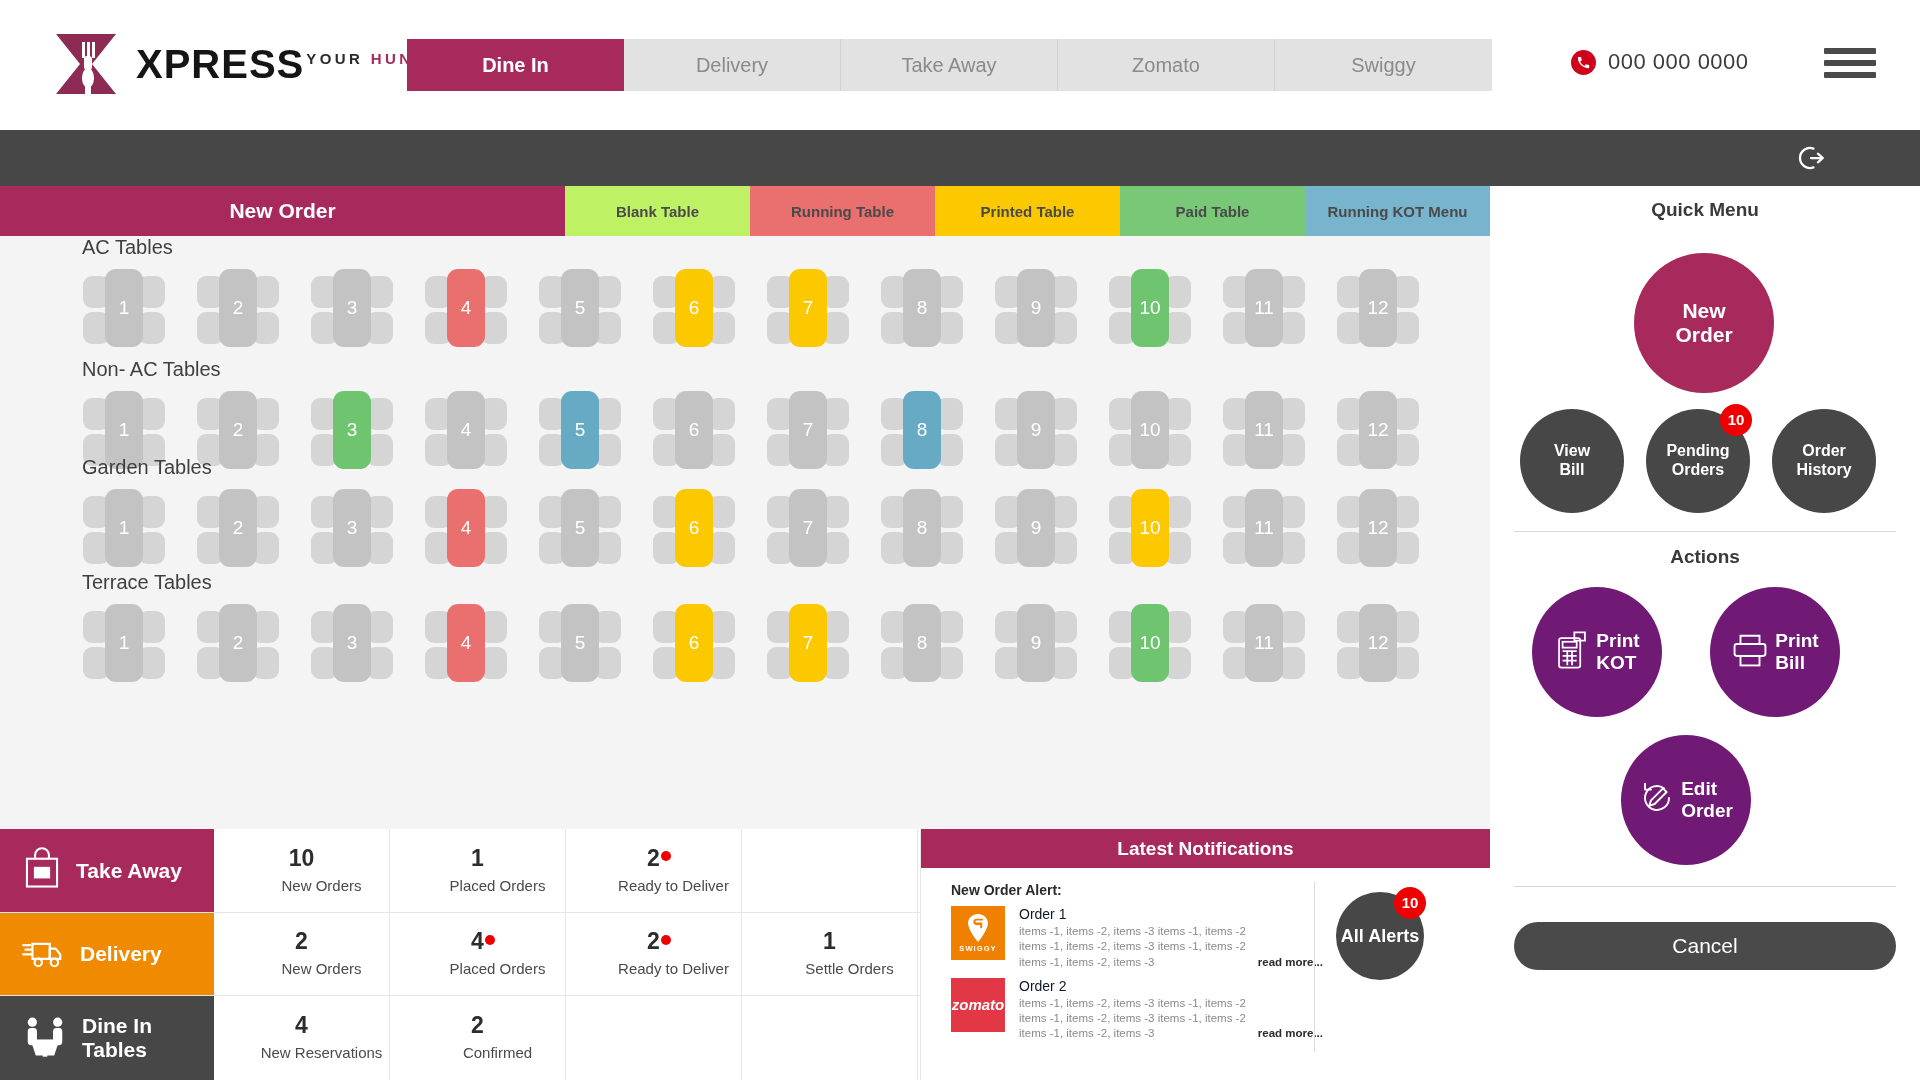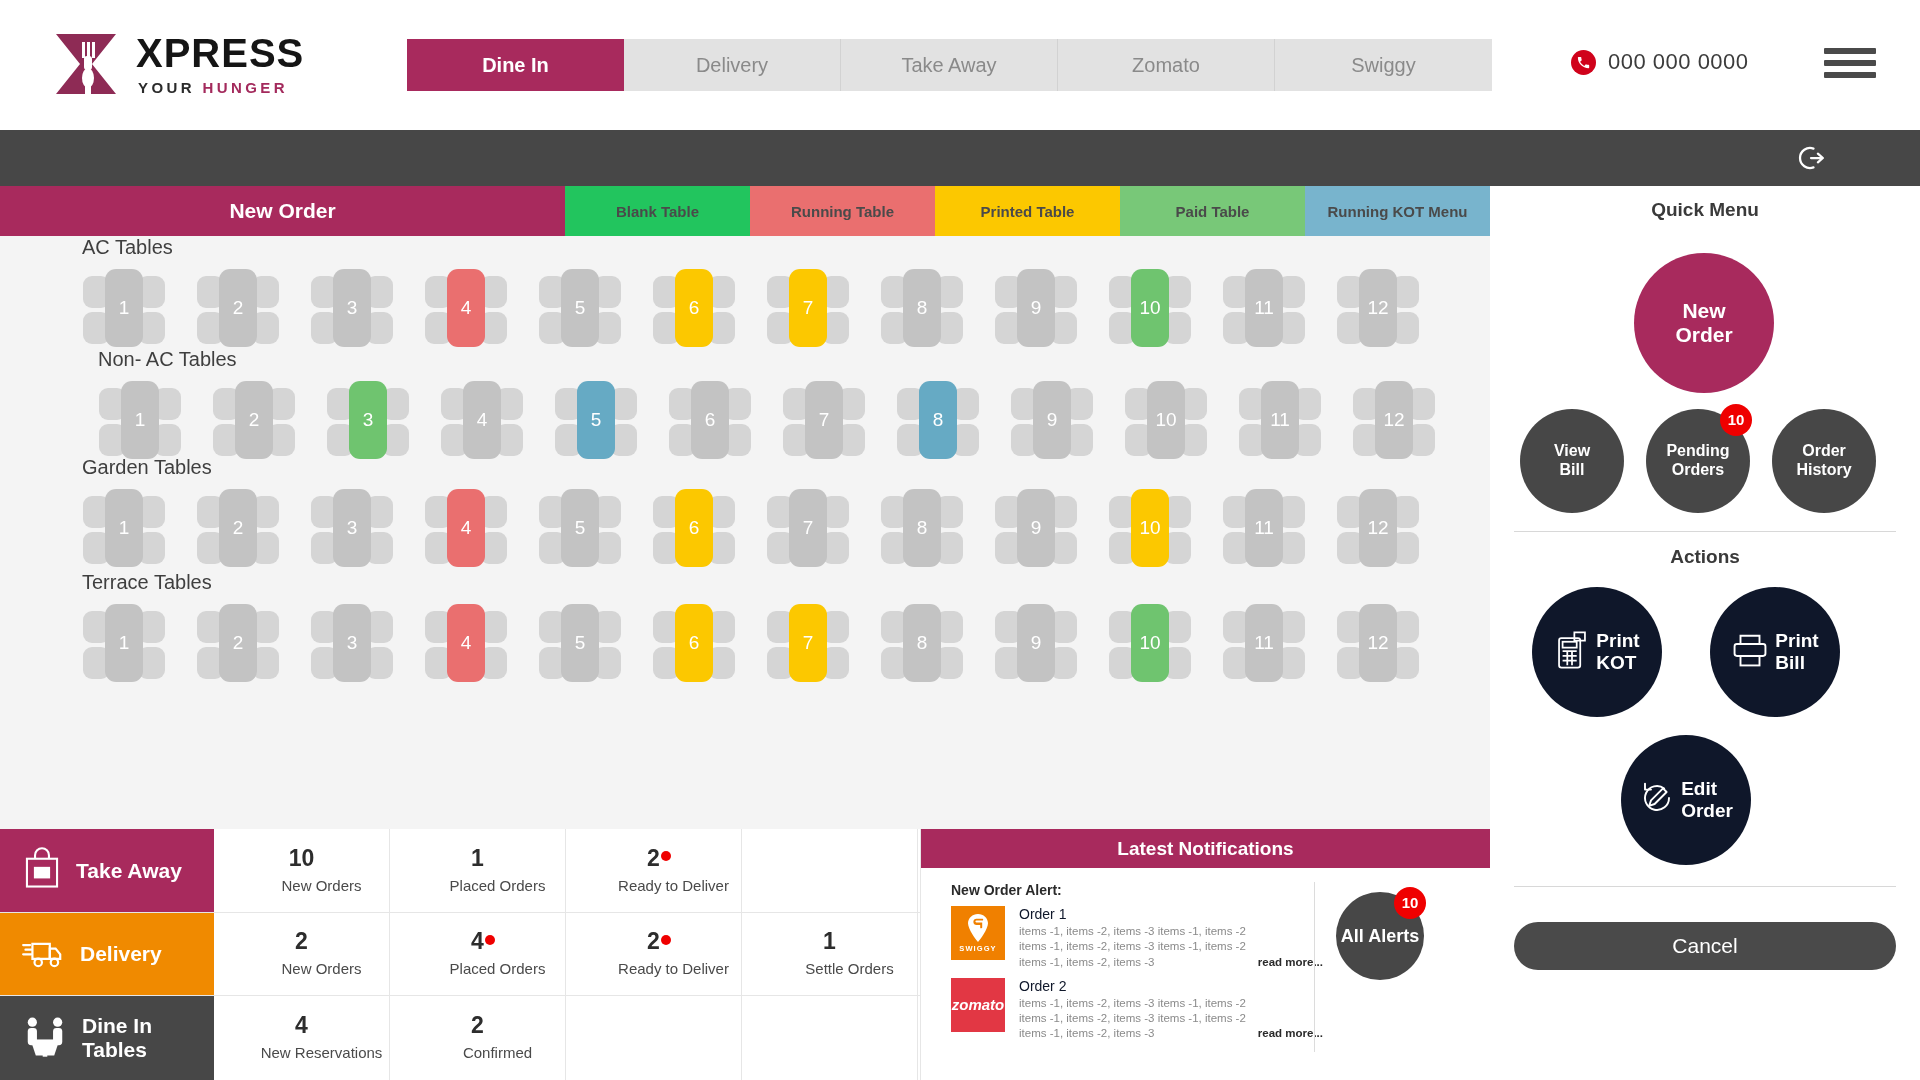--- a/index.html
+++ b/index.html
@@ -15,21 +15,21 @@
   
   .header {
     position: absolute; left: 0; top: 0; width: 1920px; height: 130px;
     background: #ffffff; display: flex; align-items: center;
   }
   .logo-wrap {
     position: absolute; left: 50px; top: 28px;
     display: flex; align-items: center; gap: 14px;
   }
   .logo-mark { width: 72px; height: 72px; position: relative; }
-  .logo-text { display: flex; flex-direction: column; line-height: 1; }
+  .logo-text { display: flex; flex-direction: row; line-height: 1; }
   .logo-title {
     font-size: 40px; font-weight: bold; letter-spacing: 1px; color: #151515;
   }
   .logo-sub {
     font-size: 15px; font-weight: bold; letter-spacing: 3.4px;
     margin-top: 7px; margin-left: 2px; white-space: nowrap;
   }
   .logo-sub .your { color: #2b2b2b; }
   .logo-sub .hunger { color: #a32a5c; }
 
@@ -227,21 +227,21 @@
   }
   .side-divider {
     position: absolute; left: 24px; width: 382px; height: 1px; background: #d8d8d8;
   }
   .actions-title {
     position: absolute; left: 0; top: 360px; width: 430px; text-align: center;
     font-size: 19px; font-weight: bold; color: #3a3a3a;
   }
   .action-circle {
     position: absolute; width: 130px; height: 130px; border-radius: 50%;
-    background: #0f172a; color: #ffffff; cursor: pointer;
+    background: #701a75; color: #ffffff; cursor: pointer;
     display: flex; align-items: center; justify-content: center; gap: 6px;
   }
   .action-label { font-size: 19px; font-weight: bold; line-height: 1.14; }
   .cancel-btn {
     position: absolute; left: 24px; top: 736px; width: 382px; height: 48px;
     border-radius: 24px; background: #4a4a4a; color: #ffffff;
     font-size: 21px; display: flex; align-items: center; justify-content: center;
     cursor: pointer; border: none; font-family: inherit;
   }
 </style>
@@ -302,21 +302,21 @@
       <svg width="30" height="30" viewBox="0 0 24 24" fill="none" stroke="#ffffff" stroke-width="1.8">
         <path d="M14 4.5A8 8 0 1 0 14 19.5" stroke-linecap="round"></path>
         <path d="M12 12h9M17.5 8.5L21.5 12l-4 3.5" stroke-linecap="round" stroke-linejoin="round"></path>
       </svg>
     </div>
   </div>
 
   <div class="legend">
     <div class="legend-main">New Order</div>
     <div id="legend-cells" style="display:flex">
-        <div class="legend-cell" style="background: #22c55e;">Blank Table</div>
+        <div class="legend-cell" style="background: #bef264;">Blank Table</div>
         <div class="legend-cell" style="background: rgb(234, 111, 111);">Running Table</div>
         <div class="legend-cell" style="background: rgb(252, 200, 0);">Printed Table</div>
         <div class="legend-cell" style="background: rgb(120, 200, 120);">Paid Table</div>
         <div class="legend-cell" style="background: rgb(120, 180, 205);">Running KOT Menu</div>
       </div>
   </div>
 
   <div class="table-area" id="table-area">
       <div class="section" style="top: 0px;">
         <div class="section-title">AC Tables</div>
@@ -400,21 +400,21 @@
           </div>
           <div class="table-unit">
             <div class="chair tl"></div>
             <div class="chair bl"></div>
             <div class="chair tr"></div>
             <div class="chair br"></div>
             <div class="table-top blank">12</div>
           </div>
         </div>
       </div>
-      <div class="section" style="top: 112px; padding-left: 16px;">
+      <div class="section" style="top: 122px;">
         <div class="section-title">Non- AC Tables</div>
         <div class="table-row">
           <div class="table-unit">
             <div class="chair tl"></div>
             <div class="chair bl"></div>
             <div class="chair tr"></div>
             <div class="chair br"></div>
             <div class="table-top blank">1</div>
           </div>
           <div class="table-unit">

